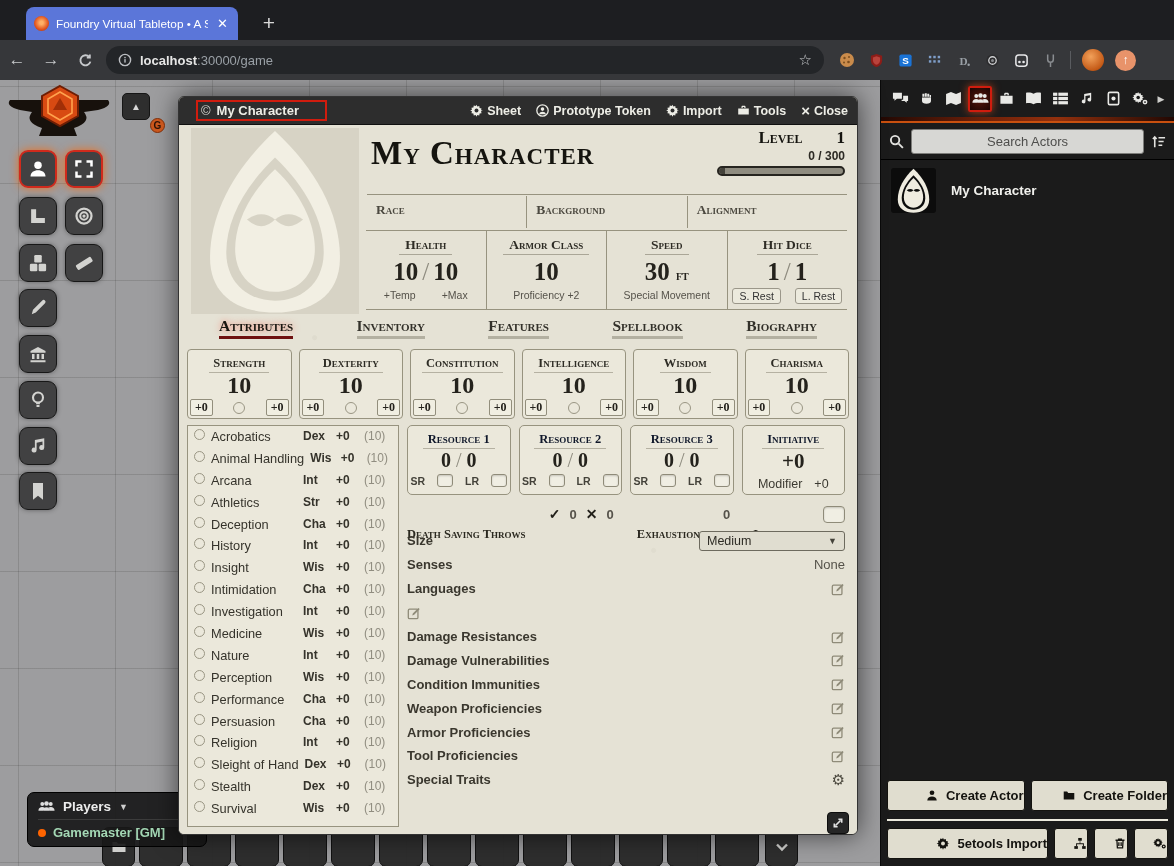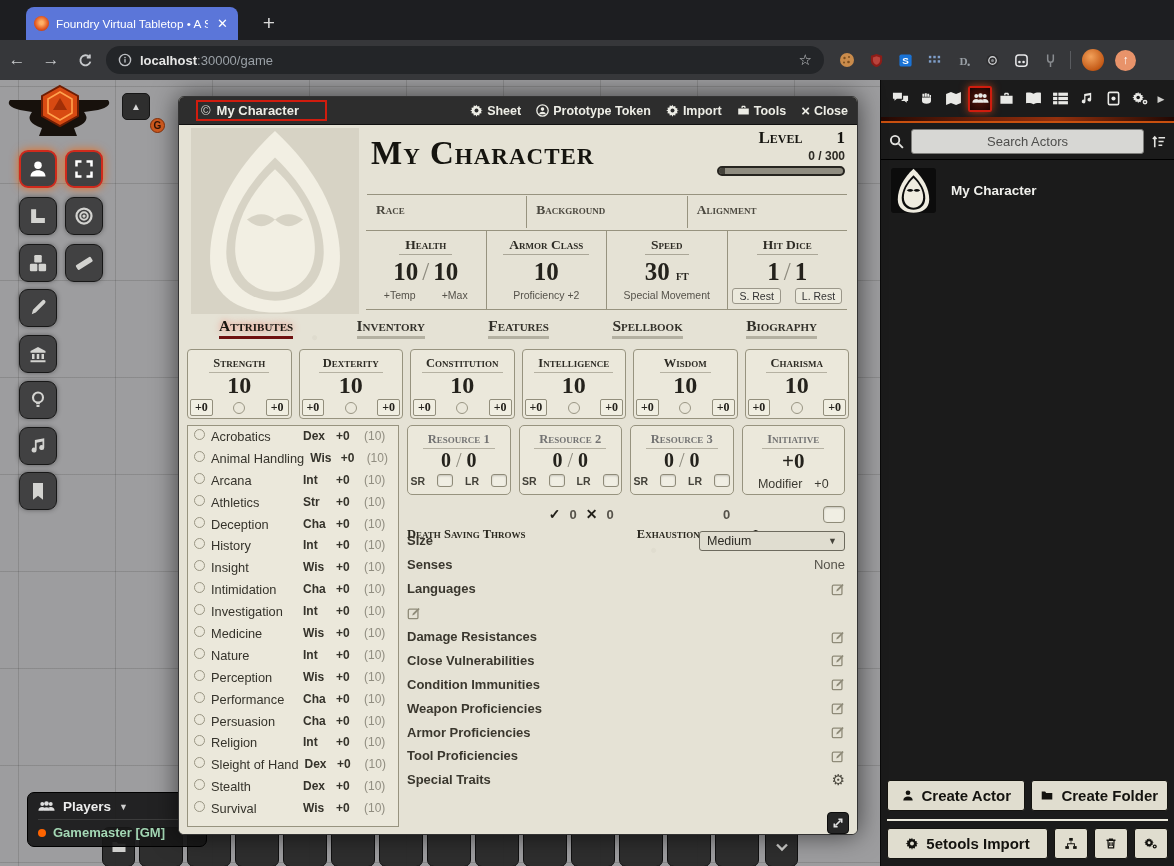--- a/index.html
+++ b/index.html
@@ -121,21 +121,21 @@
   .skrow{display:flex;height:21.9px;gap:6px;}
   .skrow .radio{flex:none;width:11px;height:11px;}
   .skname{flex:1;font-size:12.8px;color:#35332b;white-space:nowrap;}
   .skab{width:27px;font-size:12px;font-weight:bold;color:#35332b;}
   .skmod{width:22px;font-size:12px;font-weight:bold;color:#35332b;}
   .skpass{width:28px;font-size:12px;color:#908d80;}
 
   .rescol{position:absolute;left:228px;right:12px;top:300px;}
   .resrow{display:flex;gap:8px;}
   .rescard{flex:1;border:1px solid var(--line);border-radius:5px;background:var(--parch2);height:70px;text-align:center;padding-top:3px;}
-  .rescard .lab{font-size:12.5px;color:#737373;display:inline-block;border-bottom:1px solid #b5b1a2;padding:0 5px 1px;}
+  .rescard .lab{font-size:12.5px;color:#0f172a;display:inline-block;border-bottom:1px solid #b5b1a2;padding:0 5px 1px;}
   .resval{font-family:"Liberation Serif",serif;font-weight:bold;font-size:20px;color:#24221c;line-height:22px;}
   .resval .sl{color:#8d8a7e;font-weight:normal;padding:0 5px;}
   .resfoot{display:flex;justify-content:center;gap:12px;align-items:center;margin-top:3px;font-size:10.5px;font-weight:bold;color:#44423a;}
   .cbx{width:16px;height:13px;background:#f0eee3;border:1px solid #8f8b79;border-radius:3px;box-shadow:inset 0 1px 2px rgba(0,0,0,.18);}
   .ini-val{font-family:"Liberation Serif",serif;font-weight:bold;font-size:21px;color:#24221c;line-height:24px;}
   .ini-foot{font-size:12.5px;color:#3c3a32;margin-top:4px;display:flex;justify-content:center;gap:12px;}
 
   .deathrow{position:absolute;left:228px;right:12px;top:378px;height:22px;display:flex;align-items:center;gap:9px;}
   .dlab{font-size:12.5px;color:#2a281f;margin-top:40px;}
   .dmark{font-weight:bold;font-size:14px;color:#22201a;}
@@ -166,21 +166,21 @@
   .sb-search{height:37px;display:flex;align-items:center;gap:7px;padding:0 8px;border-bottom:1px solid #000;}
   .sb-search svg{width:15px;height:15px;color:#e2e2df;flex:none;}
   .sb-input{flex:1;height:25px;background:#d7d7d4;border:1px solid #7d7d7a;border-radius:3px;font-size:13px;color:#3c3c3c;text-align:center;font-family:"Liberation Sans",sans-serif;}
   .sb-input::placeholder{color:#4e4e4c;opacity:1;}
   .dir-list{flex:1;padding:8px 10px;}
   .actor-row{display:flex;align-items:center;gap:15px;}
   .actor-ava{width:45px;height:45px;background:#0c0c0c;border-radius:3px;overflow:hidden;flex:none;}
   .actor-name{font-size:13.5px;font-weight:bold;color:#f0f0ec;}
   .dir-footer{padding:0 6px 7px;}
   .dfrow{display:flex;gap:6px;margin-top:7px;}
-  .pbtn{height:31px;background:var(--btn-parch);border:1px solid #14130f;border-radius:3px;display:flex;align-items:center;justify-content:center;gap:7px;font-size:15px;font-weight:bold;color:#14130f;flex:1;}
+  .pbtn{height:31px;background:var(--btn-parch);border:1px solid #14130f;border-radius:3px;display:flex;align-items:center;justify-content:flex-end;gap:7px;font-size:13px;font-weight:bold;color:#14130f;flex:1;}
   .pbtn svg{width:14px;height:13px;}
   .pbtn.sq{flex:none;width:34px;}
   .dfhr{height:2px;background:#eceadd;margin-top:8px;}
 </style>
 </head>
 <body>
 
 <div class="screen">
 
   <div class="tabstrip">
@@ -827,21 +827,21 @@
               </svg>
           </div>
           <div class="trow">
             <span class="tlab">Damage Resistances</span>
             <svg class="eicon" viewBox="0 0 16 16">
                 <rect x="1.5" y="3.5" width="11" height="11" rx="1.5" fill="none" stroke="currentColor" stroke-width="1.5"></rect>
                 <path d="M6 10.8l.6-2.3L12.3 2.8a1.1 1.1 0 011.6 1.6L8.2 10.1 6 10.8z" fill="currentColor"></path>
               </svg>
           </div>
           <div class="trow">
-            <span class="tlab">Close Vulnerabilities</span>
+            <span class="tlab">Damage Vulnerabilities</span>
             <svg class="eicon" viewBox="0 0 16 16">
                 <rect x="1.5" y="3.5" width="11" height="11" rx="1.5" fill="none" stroke="currentColor" stroke-width="1.5"></rect>
                 <path d="M6 10.8l.6-2.3L12.3 2.8a1.1 1.1 0 011.6 1.6L8.2 10.1 6 10.8z" fill="currentColor"></path>
               </svg>
           </div>
           <div class="trow">
             <span class="tlab">Condition Immunities</span>
             <svg class="eicon" viewBox="0 0 16 16">
                 <rect x="1.5" y="3.5" width="11" height="11" rx="1.5" fill="none" stroke="currentColor" stroke-width="1.5"></rect>
                 <path d="M6 10.8l.6-2.3L12.3 2.8a1.1 1.1 0 011.6 1.6L8.2 10.1 6 10.8z" fill="currentColor"></path>

